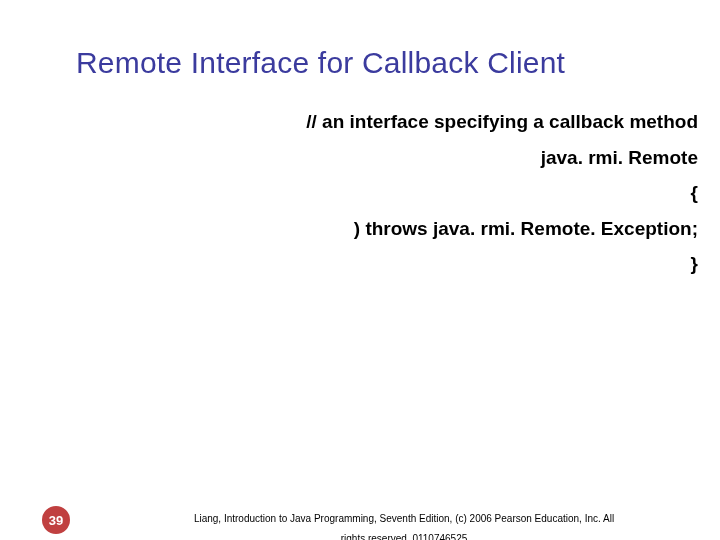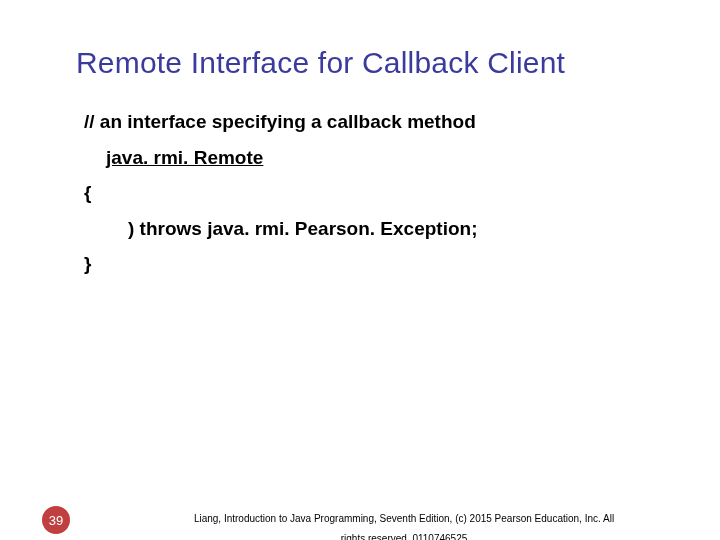--- a/index.html
+++ b/index.html
@@ -22,36 +22,37 @@
   }
   .body {
     position: absolute;
     top: 68px;
     left: 44px;
     right: 30px;
     font-size: 19px;
     font-weight: 700;
     color: #000;
     line-height: 1.45;
+    text-align: right;
   }
   .body .l0 { padding-left: 0; }
-  .body .l1 { padding-left: 22px; text-decoration: underline; }
+  .body .l1 { padding-left: 22px; }
   .body .l2 { padding-left: 44px; }
   .body .l3 { padding-left: 62px; }
   .page-num {
     position: absolute;
     left: 10px;
     bottom: 22px;
     width: 28px;
     height: 28px;
     border-radius: 50%;
     background: #c04040;
     color: #fff;
     font-size: 13px;
-    font-weight: 400;
+    font-weight: 700;
     display: flex;
     align-items: center;
     justify-content: center;
   }
   .footer {
     position: absolute;
     bottom: 4px;
     left: 100px;
     right: 60px;
     text-align: center;
@@ -64,24 +65,24 @@
 <body>
 
 <div class="slide">
 
   <div class="title">Remote Interface for Callback Client</div>
 
   <div class="body">
     <div class="l0">// an interface specifying a callback method</div>
     <div class="l1">java. rmi. Remote</div>
     <div class="l0">{</div>
-    <div class="l2">) throws java. rmi. Pearson. Exception;</div>
+    <div class="l2">) throws java. rmi. Remote. Exception;</div>
     <div class="l0">}</div>
   </div>
 
   <div class="page-num">39</div>
 
   <div class="footer">
-    <div>Liang, Introduction to Java Programming, Seventh Edition, (c) 2015 Pearson Education, Inc. All</div>
+    <div>Liang, Introduction to Java Programming, Seventh Edition, (c) 2006 Pearson Education, Inc. All</div>
     <div>rights reserved. 0110746525</div>
   </div>
 
 </div>
 
 </body></html>

